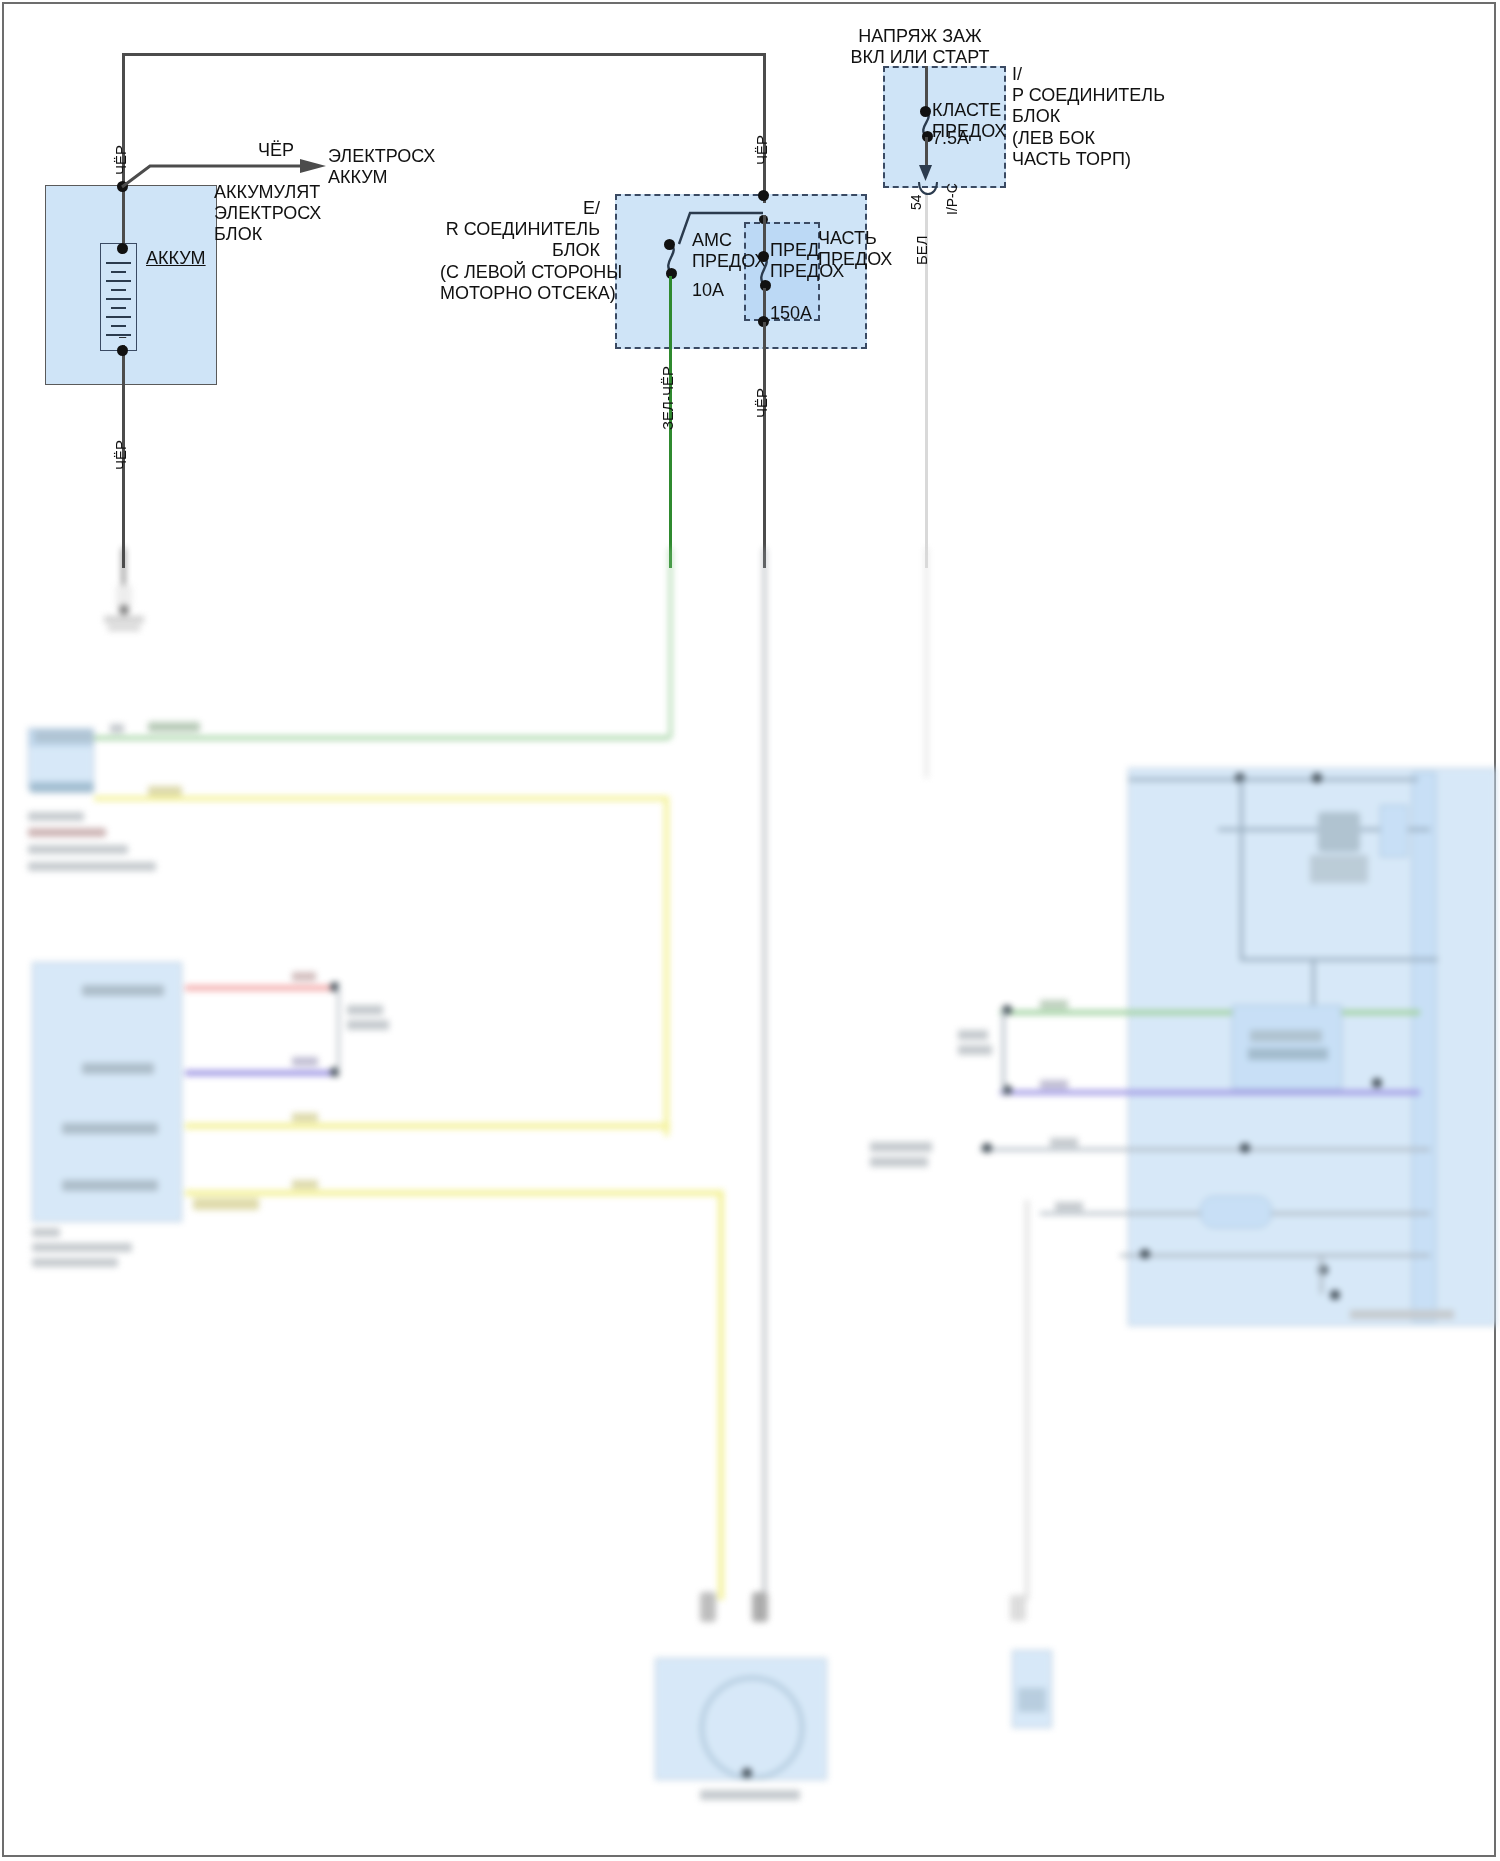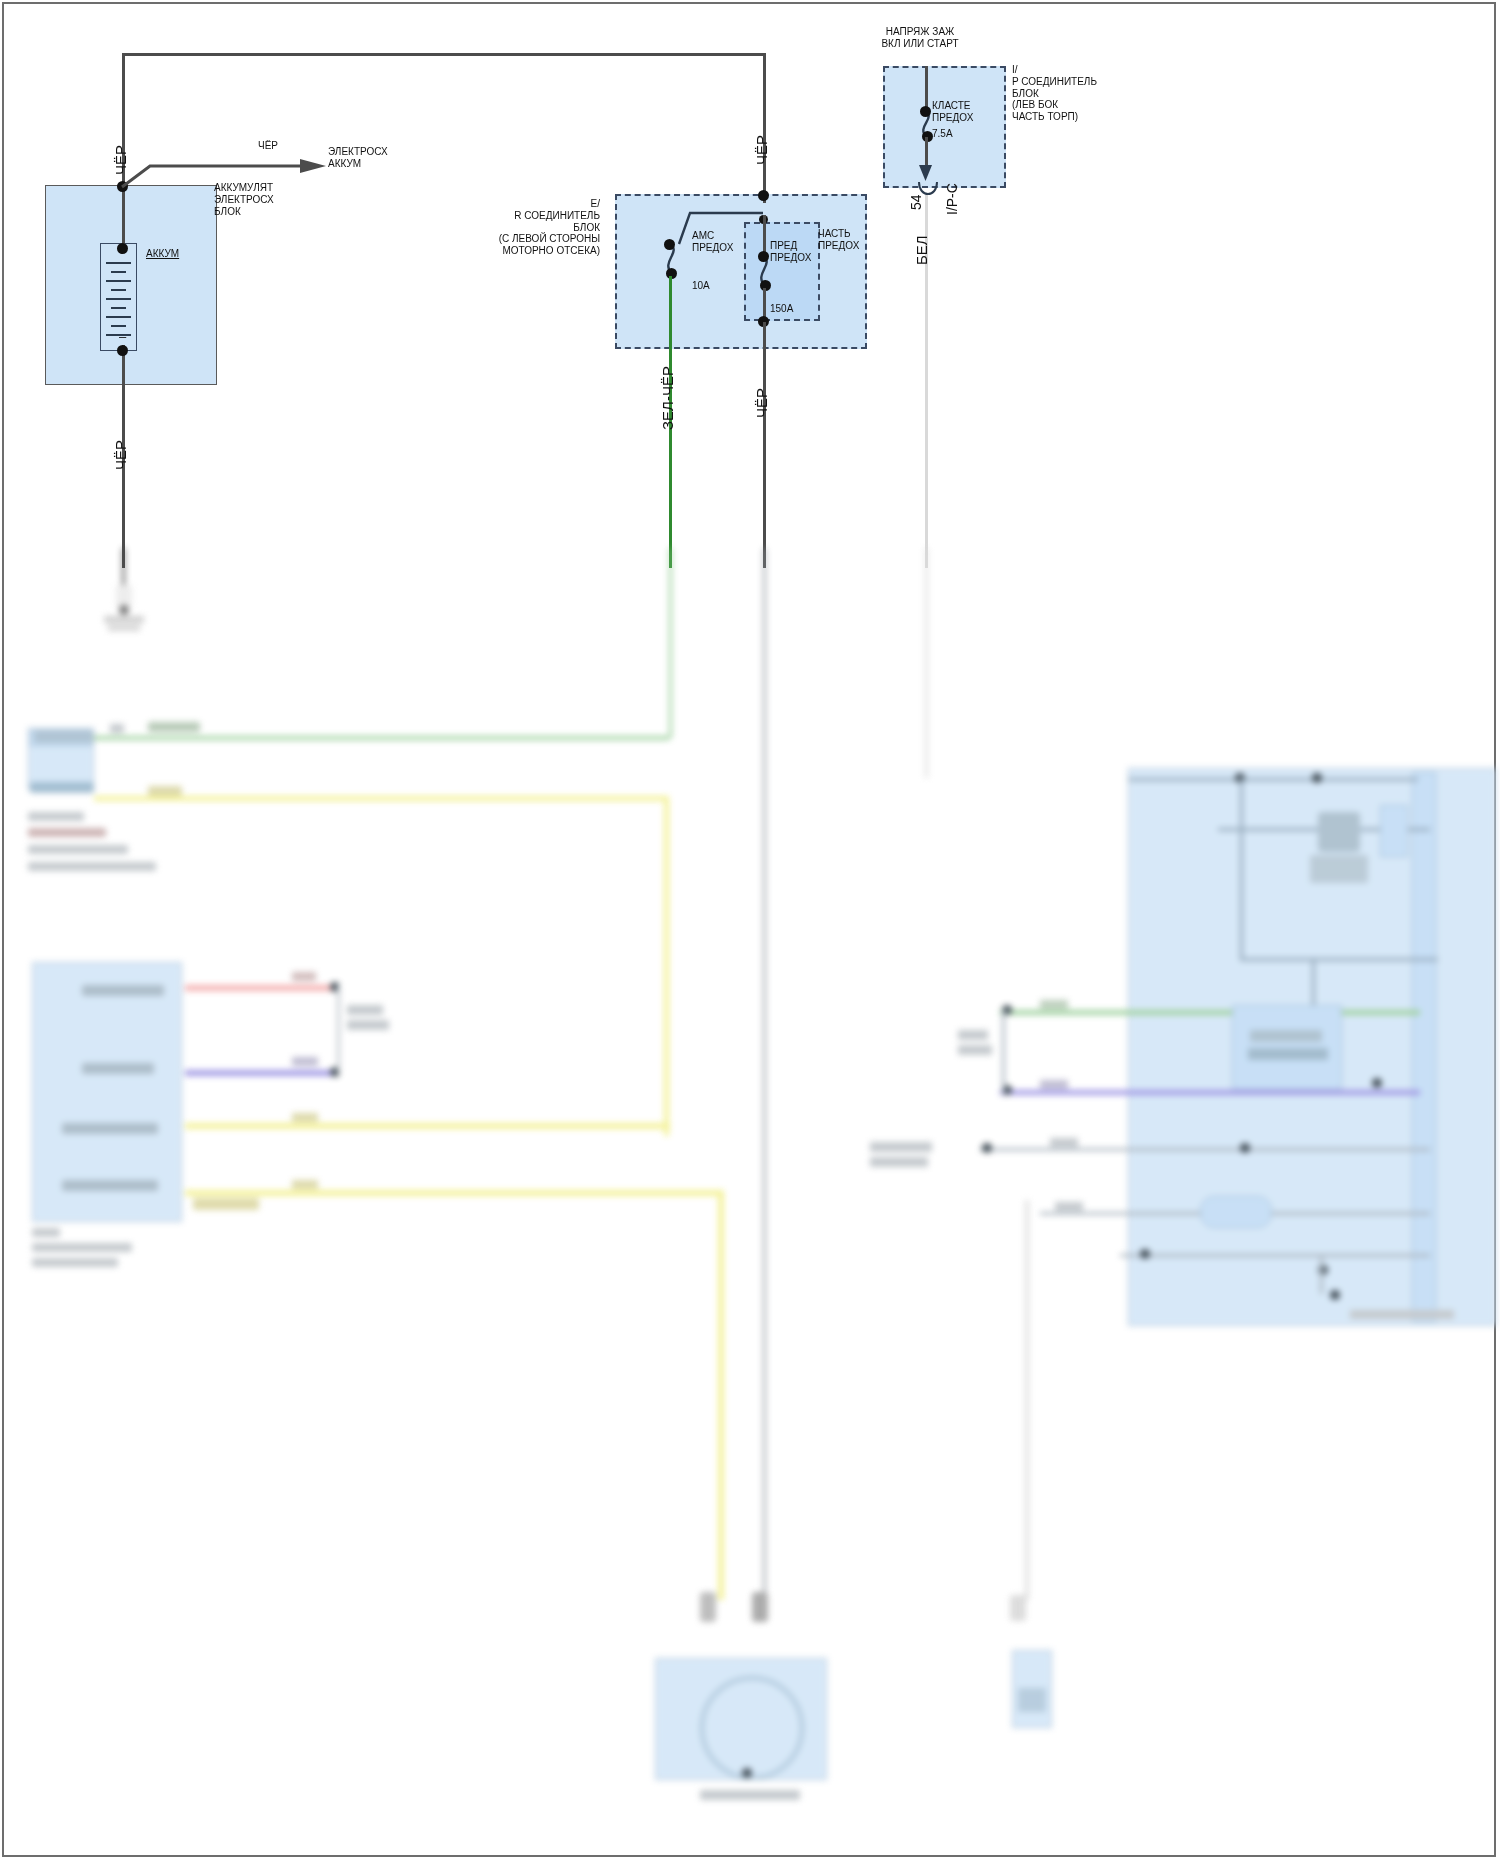--- a/index.html
+++ b/index.html
@@ -16,21 +16,21 @@
   .sheet-border{
     position:absolute;
     left:2px;top:2px;
     width:1494px;height:1855px;
     border:2px solid #6d6d6d;
     box-sizing:border-box;
     pointer-events:none;
   }
   .lbl{
     position:absolute;
-    font-size:10px;
+    font-size:18px;
     line-height:1.18;
     color:#111111;
     white-space:pre;
     letter-spacing:0px;
   }
   .lbl.c{text-align:center;}
   .lbl.r{text-align:right;}
   .vlbl{
     position:absolute;
     font-size:15px;

